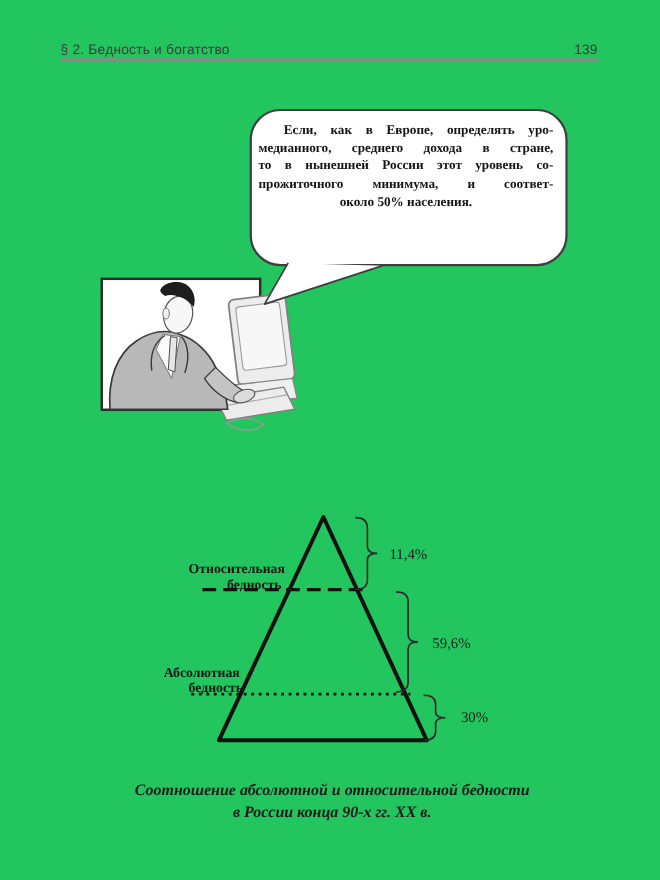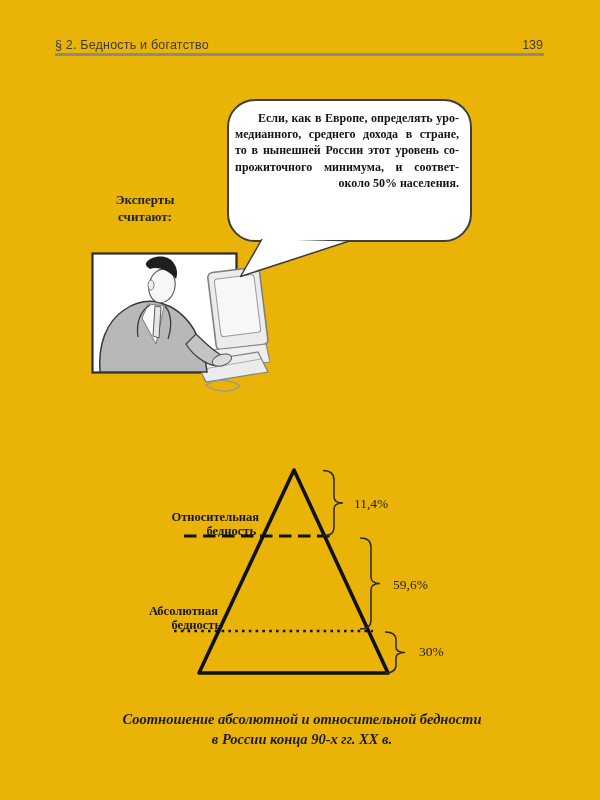--- a/index.html
+++ b/index.html
@@ -1,69 +1,65 @@
 <!DOCTYPE html>
 <html><head>
 <meta charset="utf-8">
 <style>
   html,body{margin:0;padding:0;background:#ffffff;}
   .page{
-    position:relative;width:600px;height:800px;background:#eab308;overflow:hidden;
+    position:relative;width:600px;height:800px;background:#22c55e;overflow:hidden;
     font-family:"Liberation Serif",serif;color:#1b1b1b;
   }
   
   .hdr-title{
     position:absolute;left:55px;top:38px;font-family:"Liberation Sans",sans-serif;
     font-size:12.5px;color:#3b3b3b;letter-spacing:.2px;
   }
   .hdr-num{
     position:absolute;right:57px;top:38px;font-family:"Liberation Sans",sans-serif;
     font-size:12.5px;color:#3b3b3b;
   }
   .hdr-rule{position:absolute;left:55px;top:53px;width:489px;height:3px;background:#8a8a8a;}
   
   .experts{
     position:absolute;left:95px;top:192px;width:100px;text-align:center;
     font-weight:bold;font-size:13px;line-height:16.5px;color:#242424;
   }
   
   .bubble{
-    position:absolute;left:227px;top:99px;width:245px;height:143px;box-sizing:border-box;
+    position:absolute;left:227px;top:99px;width:289px;height:143px;box-sizing:border-box;
     border:2px solid #3e3e3e;border-radius:28px;background:#fff;z-index:2;
   }
   .bubble-text{
     padding:9px 11px 0 6px;font-weight:bold;font-size:12px;line-height:16.2px;color:#141414;
   }
   .jline{white-space:nowrap;text-align:justify;text-align-last:justify;}
   .jline.indent{padding-left:23px;}
-  .lastline{text-align:right;}
+  .lastline{text-align:center;}
   .tail-svg{position:absolute;left:230px;top:236px;z-index:3;}
   .clipart-svg{position:absolute;left:88px;top:246px;z-index:1;}
   .pyramid-svg{position:absolute;left:120px;top:450px;}
   .pyr-label{font-family:"Liberation Serif",serif;font-weight:bold;font-size:12.5px;fill:#161616;}
   .pyr-pct{font-family:"Liberation Serif",serif;font-size:13.5px;fill:#1c1c1c;}
   
   .caption{
     position:absolute;left:2px;top:710px;width:600px;text-align:center;
     font-style:italic;font-weight:bold;font-size:14.5px;line-height:19.5px;color:#1a1a1a;
   }
 </style>
 </head>
 <body>
 
 <div class="page">
 
   <div class="hdr-title">§ 2. Бедность и богатство</div>
   <div class="hdr-num">139</div>
   <div class="hdr-rule"></div>
 
-  <div class="experts">
-    <div>Эксперты</div>
-    <div>считают:</div>
-  </div>
 
   <svg class="clipart-svg" width="182" height="150" viewBox="88 246 182 150">
     <rect x="92.5" y="253.5" width="144" height="119" fill="#ffffff" stroke="#2b2b2b" stroke-width="2.2"></rect>
 
     <g transform="rotate(-7 235 310)">
       <rect x="212" y="270" width="52" height="78" rx="5" fill="#ececec" stroke="#808080" stroke-width="1.6"></rect>
       <rect x="218" y="277" width="40" height="58" rx="3" fill="#f7f7f7" stroke="#9a9a9a" stroke-width="1"></rect>
     </g>
     <path d="M212,350 L266,344 L270,362 L216,368 Z" fill="#efefef" stroke="#888888" stroke-width="1.2"></path>
     <path d="M196,362 L258,352 L268,372 L206,382 Z" fill="#ececec" stroke="#808080" stroke-width="1.2"></path>

